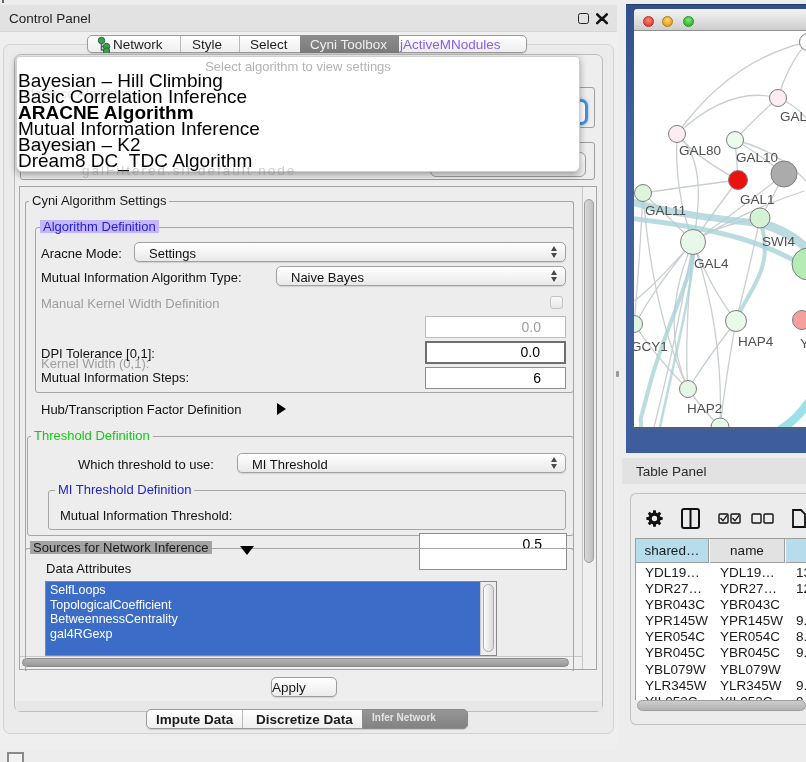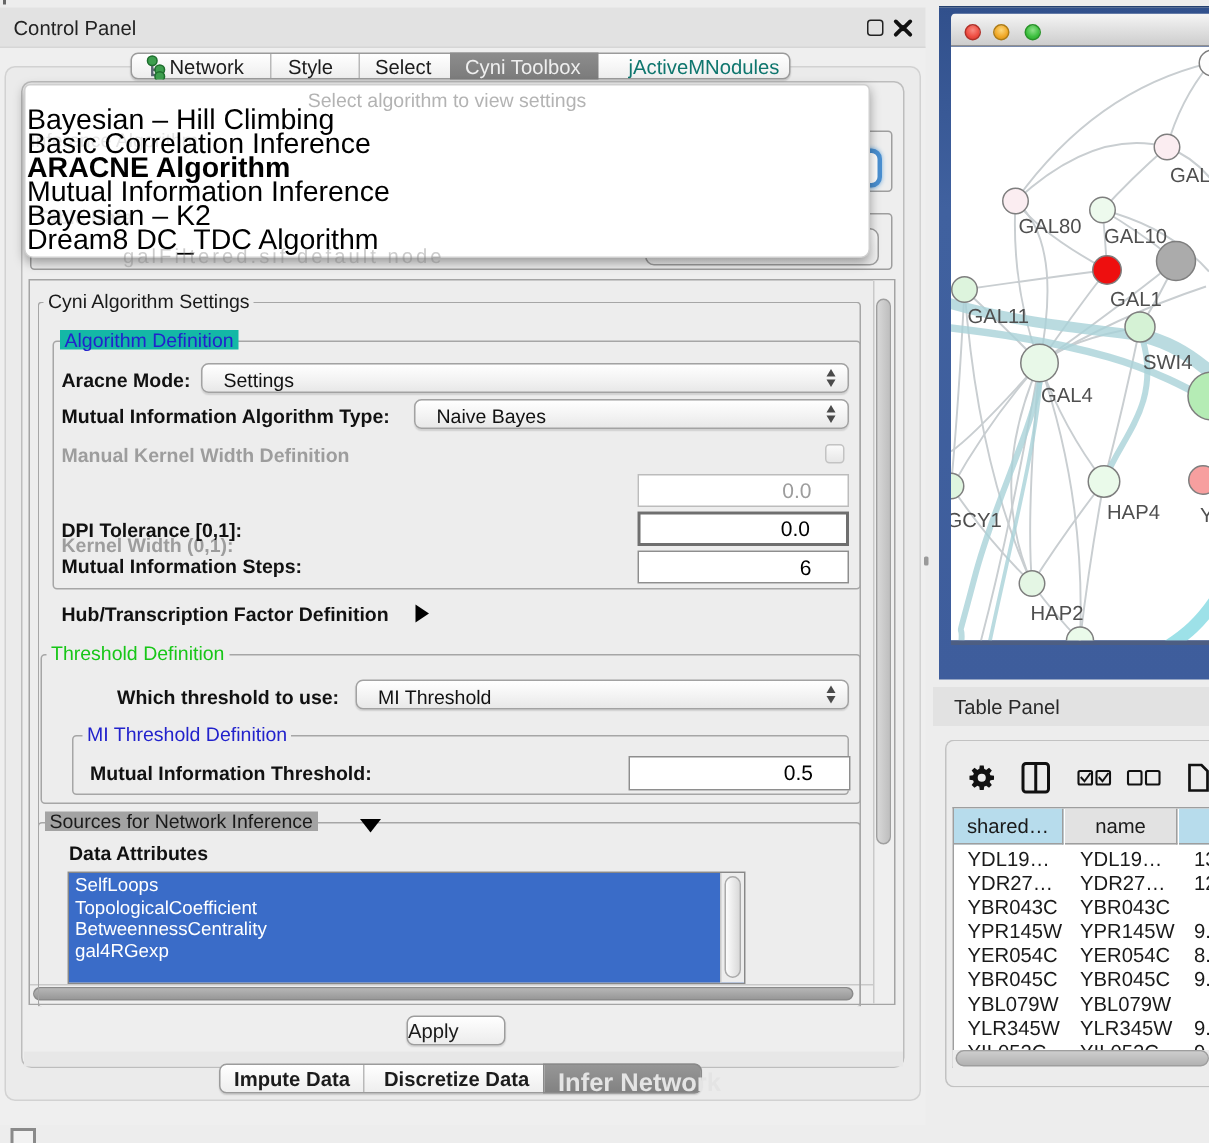--- a/index.html
+++ b/index.html
@@ -7,21 +7,21 @@
 .grp{position:absolute;border:1px solid #a6a6a6;border-radius:3px;}
 .glab{position:absolute;background:#eeeeee;padding:0 3px;line-height:13px;font-size:13px;}
 .combo{position:absolute;border:1px solid #a2a2a2;border-radius:5px;background:linear-gradient(#ffffff,#f2f2f2 60%,#e8e8e8);box-shadow:0 1px 1px rgba(0,0,0,0.12);}
 .combo .ct{position:absolute;left:14px;top:3px;font-size:13px;color:#111;}
 .spin{position:absolute;right:7px;top:50%;width:7px;height:12px;margin-top:-6px;}
 .spin:before,.spin:after{content:"";position:absolute;left:0;border-left:3.5px solid transparent;border-right:3.5px solid transparent;}
 .spin:before{top:0;border-bottom:5px solid #4a4a4a;}
 .spin:after{bottom:0;border-top:5px solid #4a4a4a;}
 .fld{position:absolute;background:#fff;font-size:14px;text-align:right;padding-right:24px;}
 .b{font-weight:bold;}
-.row-label{position:absolute;font-size:13px;font-weight:bold;color:#111;}
+.row-label{position:absolute;font-size:13px;font-weight:normal;color:#111;}
 </style></head>
 <body>
 
 <div class="a" style="left:2px;top:0;width:2px;height:3px;background:#666;"></div>
 
 <div class="a" style="left:0;top:5px;width:617px;height:745px;background:#efefef;"></div>
 
 <div class="a" style="left:0;top:5px;width:617px;height:27px;background:#e2e2e2;border-bottom:1px solid #d6d6d6;"></div>
 <div class="a" style="left:9px;top:11px;font-size:13.5px;color:#222;">Control Panel</div>
 
@@ -41,40 +41,40 @@
 <svg class="a" style="left:96px;top:36px;" width="15" height="17" viewBox="0 0 15 17">
     <path d="M5.5 5.5 L5.5 14 L9.5 14 M5.5 10.5 L9.5 10.5" stroke="#5a6572" stroke-width="1.6" fill="none"></path>
     <circle cx="5.5" cy="4.5" r="3.2" fill="#3d9e4e" stroke="#1e6e2e"></circle>
     <circle cx="10.5" cy="10.5" r="3.2" fill="#3d9e4e" stroke="#1e6e2e"></circle>
     <circle cx="10.5" cy="15" r="3.2" fill="#3d9e4e" stroke="#1e6e2e"></circle>
   </svg>
 <div class="a" style="left:113px;top:37px;font-size:13.5px;color:#1c1c1c;">Network</div>
 <div class="a" style="left:192px;top:37px;font-size:13.5px;color:#1c1c1c;">Style</div>
 <div class="a" style="left:250px;top:37px;font-size:13.5px;color:#1c1c1c;">Select</div>
 <div class="a" style="left:310px;top:37px;font-size:13.5px;color:#efefef;">Cyni Toolbox</div>
-<div class="a" style="left:419px;top:37px;font-size:13.5px;color:#0f766e;">jActiveMNodules</div>
+<div class="a" style="left:400px;top:37px;font-size:13.5px;color:#8b5cf6;">jActiveMNodules</div>
 
 <div class="grp" style="left:20px;top:87px;width:575px;height:41px;border-color:#9e9e9e;"></div>
 <div class="a" style="left:560px;top:99px;width:28px;height:26px;border:3px solid #4a8fd0;border-radius:7px;background:#fff;box-shadow:0 0 3px #7ab2e0;"></div>
 <div class="grp" style="left:20px;top:142px;width:575px;height:38px;border-color:#9e9e9e;"></div>
 <div class="a" style="left:430px;top:152px;width:156px;height:25px;border:1px solid #9e9e9e;border-radius:6px;background:linear-gradient(#fdfdfd,#ececec);"></div>
 
 <div class="a" style="left:19px;top:186px;width:578px;height:484px;background:#ededed;border:1px solid #a4a4a4;"></div>
 
 <div class="a" style="left:582px;top:187px;width:14px;height:482px;background:#efefef;border-left:1px solid #c9c9c9;"></div>
 <div class="a" style="left:584px;top:199px;width:10px;height:364px;background:linear-gradient(90deg,#d8d8d8,#bfbfbf);border:1px solid #9f9f9f;border-radius:5px;"></div>
 
 <div class="a" style="left:20px;top:656px;width:562px;height:13px;background:#efefef;border-top:1px solid #c9c9c9;"></div>
 <div class="a" style="left:22px;top:658px;width:547px;height:9px;background:linear-gradient(#b5b5b5,#989898);border:1px solid #8a8a8a;border-radius:5px;"></div>
 
 <div class="grp" style="left:25px;top:201px;width:549px;height:470px;border-bottom:none;border-radius:3px 3px 0 0;"></div>
 <div class="glab" style="left:29px;top:194px;background:#ededed;">Cyni Algorithm Settings</div>
 
 <div class="grp" style="left:35px;top:227px;width:539px;height:166px;"></div>
-<div class="glab" style="left:40px;top:220px;background:#14b8a6;color:#2222cc;">Algorithm Definition</div>
+<div class="glab" style="left:40px;top:220px;background:#c4b5fd;color:#2222cc;">Algorithm Definition</div>
 
 <div class="row-label" style="left:41px;top:246px;">Aracne Mode:</div>
 <div class="combo" style="left:134px;top:242px;width:432px;height:20px;">
     <div class="ct">Settings</div>
     <div class="spin"></div>
   </div>
 
 <div class="row-label" style="left:41px;top:270px;">Mutual Information Algorithm Type:</div>
 <div class="combo" style="left:276px;top:266px;width:290px;height:20px;">
     <div class="ct">Naive Bayes</div>
@@ -101,42 +101,42 @@
 
 <div class="row-label" style="left:78px;top:457px;">Which threshold to use:</div>
 <div class="combo" style="left:237px;top:453px;width:329px;height:20px;">
     <div class="ct">MI Threshold</div>
     <div class="spin"></div>
   </div>
 
 <div class="grp" style="left:48px;top:490px;width:518px;height:40px;"></div>
 <div class="glab" style="left:55px;top:483px;background:#ededed;color:#2222cc;">MI Threshold Definition</div>
 <div class="row-label" style="left:60px;top:508px;">Mutual Information Threshold:</div>
-<div class="fld" style="left:419px;top:504px;width:148px;height:23px;border:1px solid #8e8e8e;color:#000;line-height:21px;">0.5</div>
+<div class="fld" style="left:419px;top:533px;width:148px;height:37px;border:1px solid #8e8e8e;color:#000;line-height:21px;">0.5</div>
 
 <div class="grp" style="left:25px;top:548px;width:549px;height:123px;border-bottom:none;"></div>
 <div class="glab" style="left:30px;top:541px;background:#a3a3a3;">Sources for Network Inference</div>
 <div class="a" style="left:240px;top:546px;width:0;height:0;border-left:7px solid transparent;border-right:7px solid transparent;border-top:9px solid #000;"></div>
 <div class="row-label" style="left:46px;top:561px;">Data Attributes</div>
 
 <div class="a" style="left:45px;top:581px;width:452px;height:75px;border:1px solid #888;background:#fff;overflow:hidden;">
   <div style="position:absolute;left:0;top:0;width:494px;height:75px;background:#3a6cc8;color:#fff;font-size:12.5px;line-height:14.6px;padding:1px 0 0 4px;">SelfLoops<br>TopologicalCoefficient<br>BetweennessCentrality<br>gal4RGexp</div>
   <div style="position:absolute;right:0;top:0;width:16px;height:75px;background:#ededed;border-left:1px solid #c9c9c9;"></div>
   <div style="position:absolute;right:2px;top:2px;width:11px;height:68px;background:linear-gradient(90deg,#fdfdfd,#d9d9d9);border:1px solid #aaa;border-radius:6px;"></div>
 </div>
 
 <div class="a" style="left:271px;top:677px;width:66px;height:20px;background:linear-gradient(#ffffff,#ececec);border:1px solid #9d9d9d;border-radius:5px;box-shadow:0 1px 1px rgba(0,0,0,0.12);text-align:left;line-height:19px;font-size:13.5px;">Apply</div>
 
 <div class="a" style="left:16px;top:701px;width:586px;height:10px;background:#e7e7e7;"></div>
 <div class="a" style="left:146px;top:709px;width:322px;height:20px;background:linear-gradient(#ffffff,#eeeeee);border:1px solid #9b9b9b;border-radius:5px;box-shadow:0 1px 1px rgba(0,0,0,0.15);"></div>
 <div class="a" style="left:242px;top:710px;width:1px;height:18px;background:#b9b9b9;"></div>
 <div class="a" style="left:362px;top:709px;width:106px;height:20px;background:linear-gradient(#969696,#828282);border:1px solid #8a8a8a;border-radius:0 5px 5px 0;"></div>
 <div class="a" style="left:156px;top:712px;font-size:13.5px;font-weight:bold;color:#1c1c1c;">Impute Data</div>
 <div class="a" style="left:256px;top:712px;font-size:13.5px;font-weight:bold;color:#1c1c1c;">Discretize Data</div>
-<div class="a" style="left:372px;top:712px;font-size:17px;font-weight:bold;color:#e4e4e4;">Infer Network</div>
+<div class="a" style="left:372px;top:712px;font-size:10px;font-weight:bold;color:#e4e4e4;">Infer Network</div>
 
 <div class="a" style="left:16px;top:56px;width:564px;height:116px;background:#fff;border:1px solid #cfcfcf;border-radius:4px 4px 6px 6px;box-shadow:0 3px 7px rgba(0,0,0,0.35);"></div>
 <div class="a" style="left:20px;top:86px;font-size:13px;color:rgba(130,130,130,0.22);">Inference Algorithm</div>
 <div class="a" style="left:24px;top:137px;font-size:13px;font-weight:bold;color:rgba(130,130,130,0.2);">Table Data</div>
 
 <div class="a" style="left:16px;top:59px;width:564px;text-align:center;font-size:13px;color:#b3b3b3;">Select algorithm to view settings</div>
 <div class="a" style="left:18px;top:73px;font-size:19px;color:#000;line-height:16.05px;">Bayesian – Hill Climbing<br>Basic Correlation Inference<br><span class="b">ARACNE Algorithm</span><br>Mutual Information Inference<br>Bayesian – K2<br>Dream8 DC_TDC Algorithm</div>
 <div class="a" style="left:58px;top:163px;font-size:13.5px;color:rgba(120,120,120,0.38);letter-spacing:2px;margin-left:24px;">galFiltered.sif default node</div>
 
 <div class="a" style="left:626px;top:4px;width:180px;height:449px;background:linear-gradient(#31508c,#40619f 30%,#3e5d9c);border-top:1px solid #24406f;"></div>

